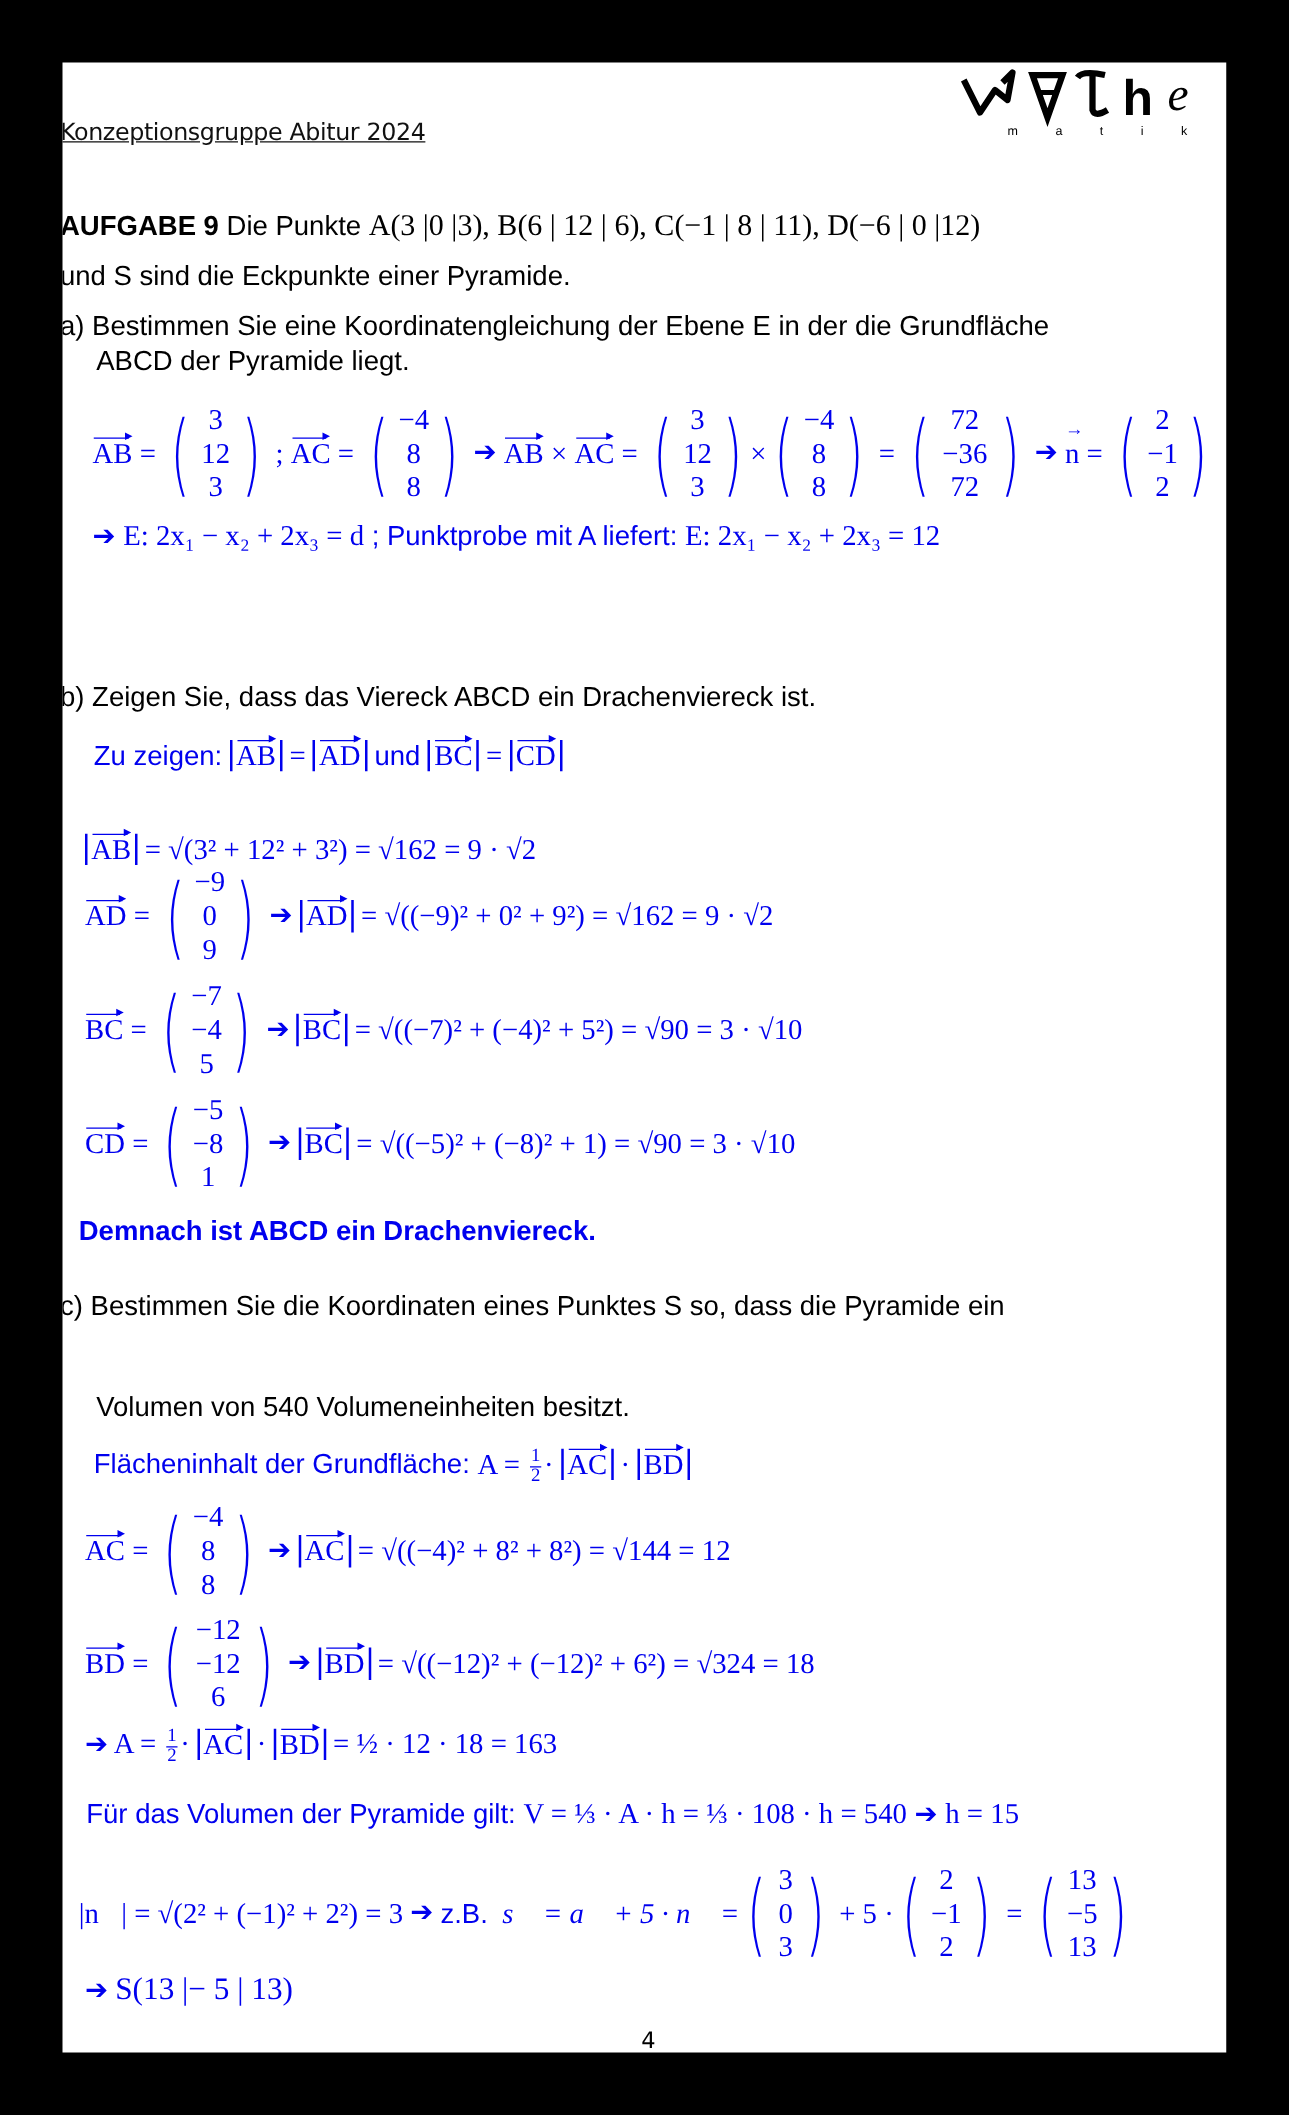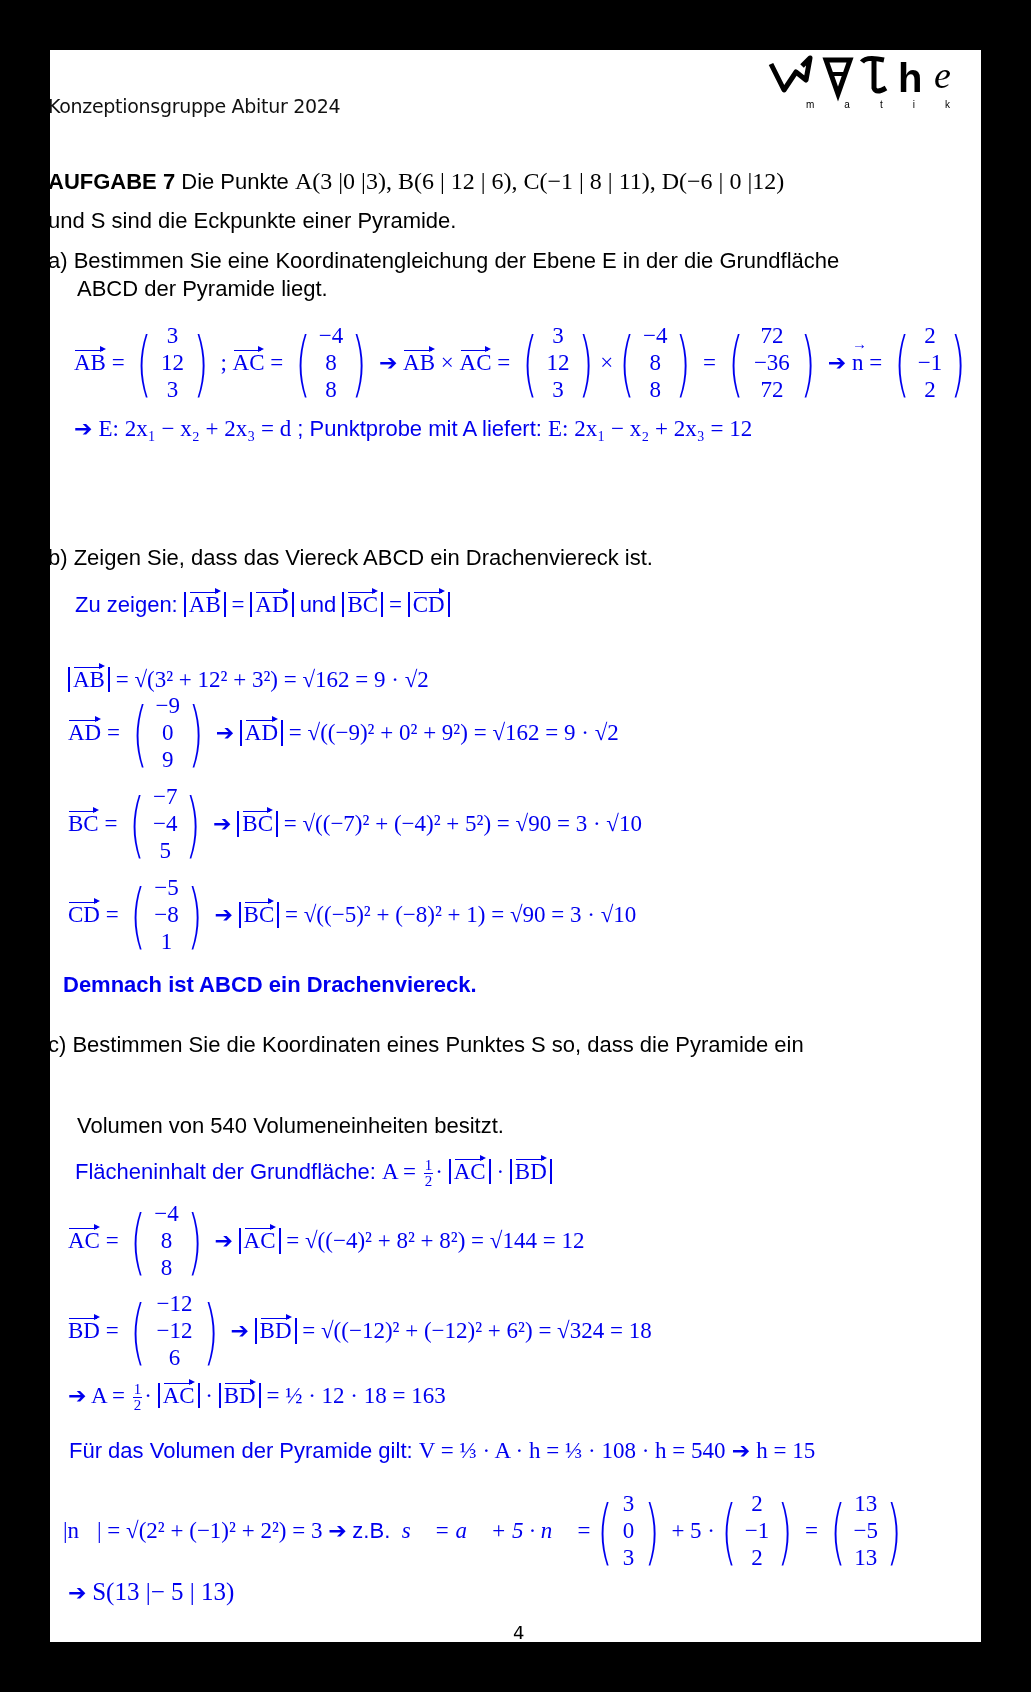--- a/index.html
+++ b/index.html
@@ -1,20 +1,20 @@
 <!DOCTYPE html>
 <html><head>
 <meta charset="utf-8">
 <style>
   html, body { margin:0; padding:0; }
   body { width:1031px; height:1692px; background:#000; position:relative; overflow:hidden;
          font-family:"Liberation Sans", sans-serif; }
   .page { position:absolute; left:50px; top:50px; width:931px; height:1592px; background:#fff; overflow:hidden; }
   .abs { position:absolute; white-space:nowrap; }
-  .hdr { font-family:"DejaVu Sans", sans-serif; font-size:19px; color:#111; letter-spacing:-0.3px; }
+  .hdr { font-family:"DejaVu Sans", sans-serif; font-size:19px; color:#111; letter-spacing:-0.3px;text-decoration:underline; }
   .task { font-size:22px; color:#000; }
   .sol { font-size:22px; color:#0000ee; }
   .m { font-family:"Liberation Serif", "DejaVu Serif", serif; font-size:23px; color:#0000ee; }
   .arrow { font-family:"DejaVu Sans", sans-serif; font-weight:bold; color:#0000ee; font-size:22px; }
   .vec { position:relative; display:inline-block; }
   .vec::before { content:""; position:absolute; left:1px; right:3px; top:0px; border-top:1.5px solid #0000ee; }
   .vec::after { content:""; position:absolute; right:0px; top:-4px; width:0; height:0;
                 border-left:6px solid #0000ee; border-top:3.5px solid transparent; border-bottom:3.5px solid transparent; }
   .nvec { position:relative; display:inline-block; }
   .nvec::before { content:"→"; position:absolute; left:0; right:0; top:-14px; text-align:center; font-size:15px; }
@@ -37,21 +37,21 @@
     <path d="M5 12 L18 38 L30 20 L40 28 L44 6 L36 14" fill="none" stroke="#000" stroke-width="5" stroke-linejoin="round"></path>
     <path d="M60 8 L72 42 L84 8 Z" fill="none" stroke="#000" stroke-width="5"></path>
     <line x1="64" y1="22" x2="80" y2="22" stroke="#000" stroke-width="4"></line>
     <path d="M96 10 Q100 4 118 8 M108 8 L108 36 Q110 42 120 36" fill="none" stroke="#000" stroke-width="5"></path>
     <text x="132" y="40" font-family="Liberation Sans, sans-serif" font-size="40" font-weight="bold" fill="#000">h</text>
     <text x="168" y="36" font-family="Liberation Serif, serif" font-style="italic" font-size="38" fill="#000">e</text>
     <text x="40" y="56" font-family="Liberation Sans, sans-serif" font-size="10" fill="#000" letter-spacing="30">matik</text>
   </svg>
 
   <div class="abs task" style="left:-2px; top:118px;">
-    <b>AUFGABE 7</b><span> Die Punkte </span><span class="abs-free" style="font-family:'Liberation Serif',serif; font-size:24px;margin-top:16px;">A(3 |0 |3), B(6 | 12 | 6), C(−1 | 8 | 11), D(−6 | 0 |12)</span>
+    <b>AUFGABE 9</b><span> Die Punkte </span><span class="abs-free" style="font-family:'Liberation Serif',serif; font-size:24px;margin-top:16px;">A(3 |0 |3), B(6 | 12 | 6), C(−1 | 8 | 11), D(−6 | 0 |12)</span>
   </div>
   <div class="abs task" style="left:-2px; top:158px;">und S sind die Eckpunkte einer Pyramide.</div>
 
   <div class="abs task" style="left:-2px; top:198px;">a) Bestimmen Sie eine Koordinatengleichung der Ebene E in der die Grundfläche</div>
   <div class="abs task" style="left:27px; top:226px;">ABCD der Pyramide liegt.</div>
 
   <div class="abs m" style="left:24px; top:272px; display:flex; align-items:center;">
     <span class="vec">AB</span>&nbsp;=&nbsp;
     <span class="colv">
         <span class="paren">(</span>

